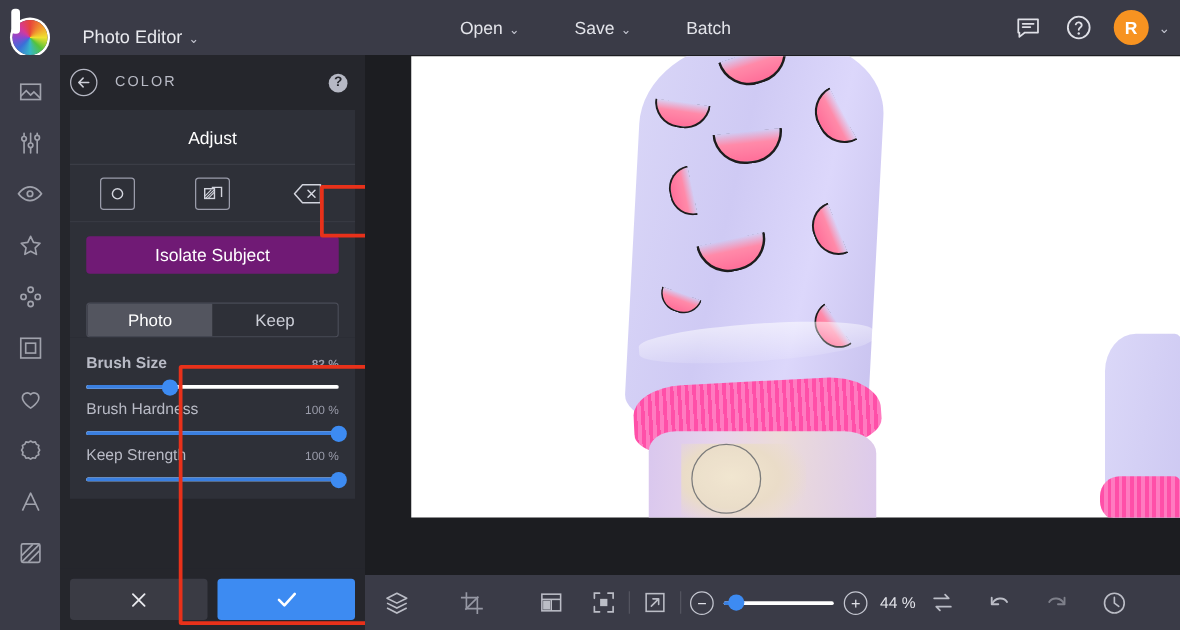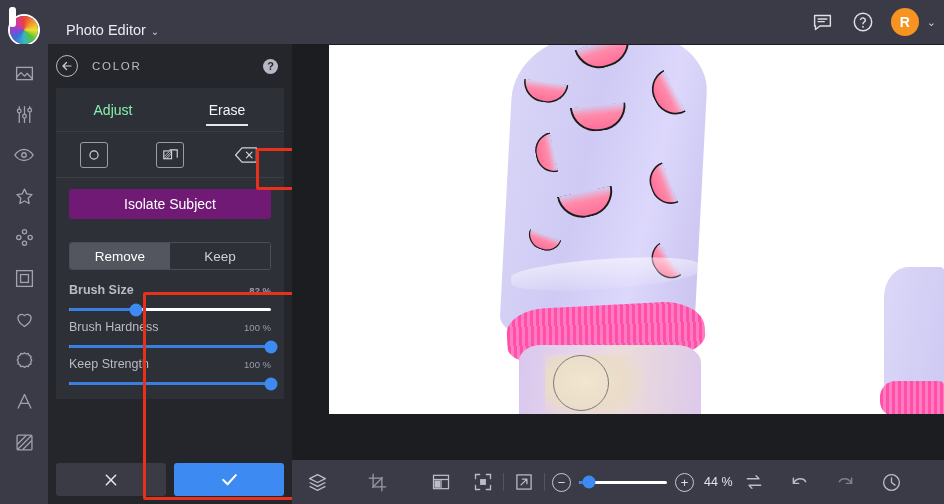--- a/index.html
+++ b/index.html
@@ -97,21 +97,21 @@
     color:#25262c; font-size:11px; font-weight:bold;
     display:flex; align-items:center; justify-content:center;
   }
 
   .tabs {
     margin:0 8px; height:44px; display:flex; background:#2e3038;
     border-bottom:1px solid #3b3d46;
   }
   .tab {
     flex:1; display:flex; align-items:center; justify-content:center;
-    color:#86efac; font-size:14px; position:relative;
+    color:#ffffff; font-size:14px; position:relative;
   }
   .tab.active { color:#f2f3f7; }
   .tab.active::after {
     content:""; position:absolute; bottom:5px; left:50%; transform:translateX(-50%);
     width:42px; height:2px; background:#e6e7ec;
   }
 
   .tool-row {
     margin:0 8px; height:46px; background:#2e3038;
     display:flex; align-items:center; justify-content:space-around;
@@ -258,20 +258,31 @@
 <div class="app">
 
   <div class="topbar">
     <div class="logo-wrap">
       <div class="logo"></div>
     </div>
     <div class="app-title">
       <span>Photo Editor</span><span class="caret">⌄</span>
     </div>
 
+    <div class="top-center">
+      <div class="top-btn">
+        <span>Open</span><span class="caret">⌄</span>
+      </div>
+      <div class="top-btn">
+        <span>Save</span><span class="caret">⌄</span>
+      </div>
+      <div class="top-btn">
+        <span>Batch</span>
+      </div>
+    </div>
 
     <div class="top-right">
       <div class="ticon">
         <svg width="21" height="21" viewBox="0 0 24 24" fill="none" stroke="#dfe0e7" stroke-width="1.6">
           <path d="M3 4h18v12H9l-5 4v-4H3z" stroke-linejoin="round"></path>
           <path d="M7 8h10M7 11h7" stroke-linecap="round"></path>
         </svg>
       </div>
       <div class="ticon">
         <svg width="22" height="22" viewBox="0 0 24 24" fill="none" stroke="#dfe0e7" stroke-width="1.6">
@@ -359,23 +370,20 @@
         </svg>
       </div>
       <div class="panel-title">COLOR</div>
       <div class="help-dot">?</div>
     </div>
 
     <div class="tabs">
       <div class="tab">
         <span>Adjust</span>
       </div>
-      <div class="tab active">
-        <span>Erase</span>
-      </div>
     </div>
 
     <div class="tool-row">
       <div class="tool-btn">
         <svg width="14" height="14" viewBox="0 0 24 24" fill="none" stroke="#d2d4dd" stroke-width="2">
             <circle cx="12" cy="12" r="7"></circle>
           </svg>
       </div>
       <div class="tool-btn">
         <svg width="17" height="17" viewBox="0 0 24 24" fill="none" stroke="#d2d4dd" stroke-width="1.6">
@@ -394,21 +402,21 @@
 
     <div class="isolate-wrap">
       <div class="isolate-btn">
         <span>Isolate Subject</span>
       </div>
     </div>
 
     <div class="seg-wrap">
       <div class="seg">
         <div class="seg-item active">
-          <span>Remove</span>
+          <span>Photo</span>
         </div>
         <div class="seg-item">
           <span>Keep</span>
         </div>
       </div>
     </div>
 
     <div class="sliders">
 
       <div class="slider-block">

